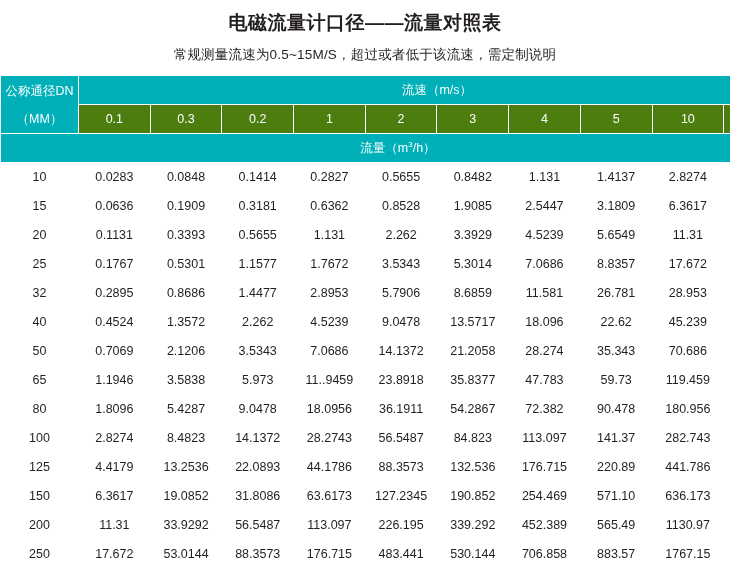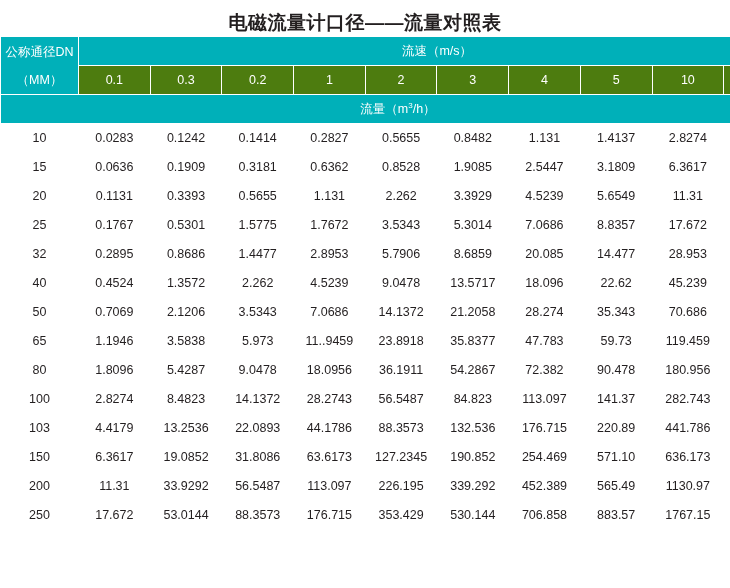--- a/index.html
+++ b/index.html
@@ -93,20 +93,21 @@
   .col-dn { width: 78px; }
   .col-v { width: 71.7px; }
   sup { font-size: 8px; vertical-align: super; line-height: 0; }
 </style>
 </head>
 <body>
 
 <div class="page">
 
   <div class="title">电磁流量计口径——流量对照表</div>
+  <div class="subtitle">常规测量流速为0.5~15M/S，超过或者低于该流速，需定制说明</div>
 
   <table class="flow-table">
     <colgroup>
       <col class="col-dn">
       <col class="col-v">
         <col class="col-v">
         <col class="col-v">
         <col class="col-v">
         <col class="col-v">
       <col class="col-v">
@@ -136,21 +137,21 @@
         <th class="hdr-sub">15</th>
       </tr>
       <tr>
         <th class="hdr-flow" colspan="11"><span>流量（m</span><sup>3</sup><span>/h）</span></th>
       </tr>
     </thead>
     <tbody id="tbody">
         <tr>
           <td class="dn">10</td>
           <td>0.0283</td>
-          <td>0.1242</td>
+          <td>0.0848</td>
           <td>0.1414</td>
           <td>0.2827</td>
           <td>0.5655</td>
           <td>0.8482</td>
           <td>1.131</td>
           <td>1.4137</td>
           <td>2.8274</td>
           <td>4.241</td>
         </tr>
         <tr>
@@ -176,39 +177,39 @@
           <td>3.3929</td>
           <td>4.5239</td>
           <td>5.6549</td>
           <td>11.31</td>
           <td>16.965</td>
         </tr>
         <tr>
           <td class="dn">25</td>
           <td>0.1767</td>
           <td>0.5301</td>
-          <td>1.5775</td>
+          <td>1.1577</td>
           <td>1.7672</td>
           <td>3.5343</td>
           <td>5.3014</td>
           <td>7.0686</td>
           <td>8.8357</td>
           <td>17.672</td>
           <td>26.507</td>
         </tr>
         <tr>
           <td class="dn">32</td>
           <td>0.2895</td>
           <td>0.8686</td>
           <td>1.4477</td>
           <td>2.8953</td>
           <td>5.7906</td>
           <td>8.6859</td>
-          <td>20.085</td>
-          <td>14.477</td>
+          <td>11.581</td>
+          <td>26.781</td>
           <td>28.953</td>
           <td>43.43</td>
         </tr>
         <tr>
           <td class="dn">40</td>
           <td>0.4524</td>
           <td>1.3572</td>
           <td>2.262</td>
           <td>4.5239</td>
           <td>9.0478</td>
@@ -264,21 +265,21 @@
           <td>14.1372</td>
           <td>28.2743</td>
           <td>56.5487</td>
           <td>84.823</td>
           <td>113.097</td>
           <td>141.37</td>
           <td>282.743</td>
           <td>424.12</td>
         </tr>
         <tr>
-          <td class="dn">103</td>
+          <td class="dn">125</td>
           <td>4.4179</td>
           <td>13.2536</td>
           <td>22.0893</td>
           <td>44.1786</td>
           <td>88.3573</td>
           <td>132.536</td>
           <td>176.715</td>
           <td>220.89</td>
           <td>441.786</td>
           <td>662.68</td>
@@ -308,21 +309,21 @@
           <td>565.49</td>
           <td>1130.97</td>
           <td>1696.5</td>
         </tr>
         <tr>
           <td class="dn">250</td>
           <td>17.672</td>
           <td>53.0144</td>
           <td>88.3573</td>
           <td>176.715</td>
-          <td>353.429</td>
+          <td>483.441</td>
           <td>530.144</td>
           <td>706.858</td>
           <td>883.57</td>
           <td>1767.15</td>
           <td>2650.7</td>
         </tr>
       </tbody>
   </table>
 
 </div>

